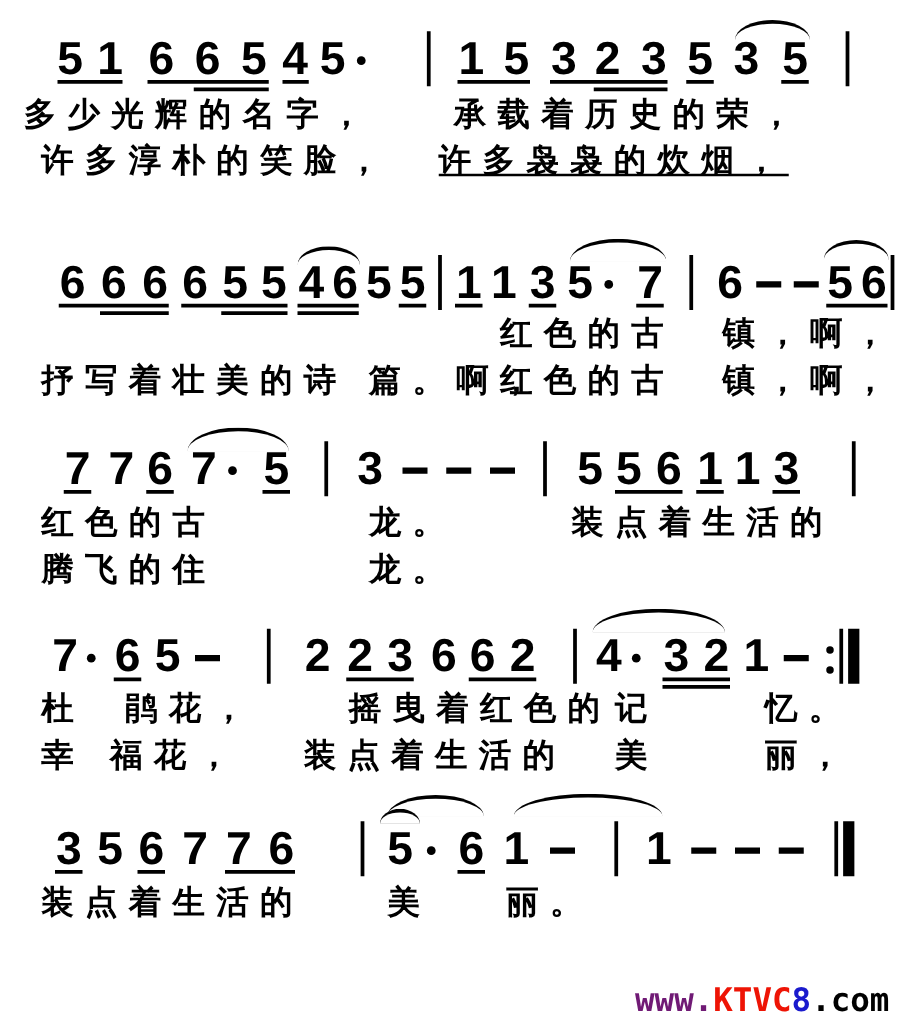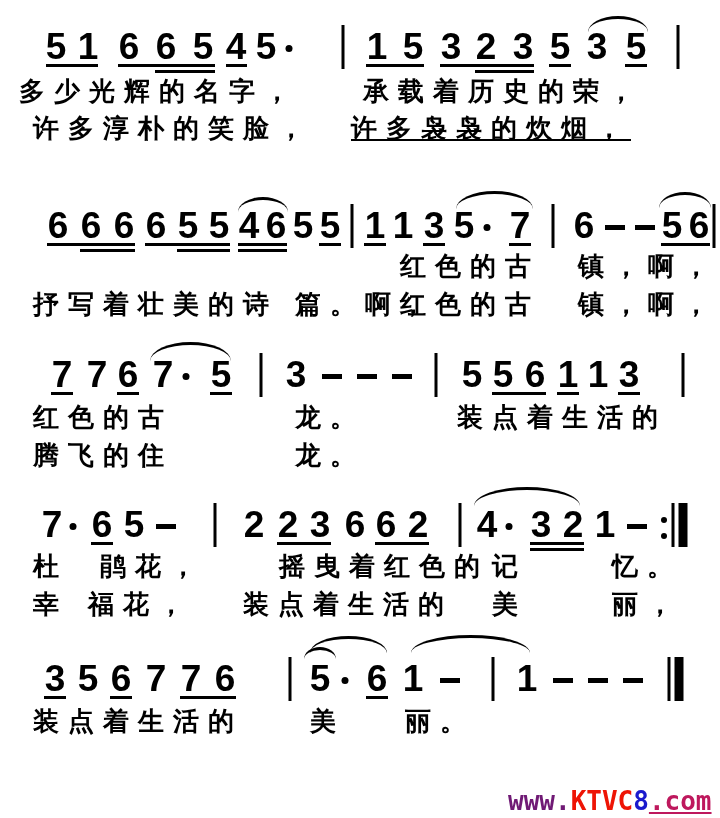--- a/index.html
+++ b/index.html
@@ -22,21 +22,21 @@
         border-radius:50% 50% 0 0 / 100% 100% 0 0;}
   .lyr{position:absolute;font-weight:bold;font-size:26px;line-height:30px;color:#000;
        letter-spacing:9px;white-space:nowrap;}
   #watermark{position:absolute;left:508px;top:787px;
        font:bold 26px/28px "DejaVu Sans Mono",monospace;white-space:nowrap;}
 </style>
 </head>
 <body>
 
 <div id="sheet">
-  <div id="watermark"><span style="color: #701a75;">www.</span><span style="color: rgb(238, 20, 5);">KTVC</span><span style="color: rgb(26, 26, 205);">8</span><span style="color: #be185d; text-decoration: underline;">.com</span></div>
+  <div id="watermark"><span style="color: #701a75;">www.</span><span style="color: rgb(238, 20, 5);">KTVC</span><span style="color: rgb(26, 26, 205);">8</span><span style="color: #000000;">.com</span></div>
 <div class="note" style="left: 56px; top: 33px;">5</div>
     <div class="note" style="left: 88px; top: 33px;">1</div>
     <div class="note" style="left: 129px; top: 33px;">6</div>
     <div class="note" style="left: 166px; top: 33px;">6</div>
     <div class="note" style="left: 203px; top: 33px;">5</div>
     <div class="note" style="left: 236px; top: 33px;">4</div>
     <div class="note" style="left: 266px; top: 33px;">5</div>
     <div class="adot" style="left: 289px; top: 45px;"></div>
     <div class="barline" style="left: 343px; top: 25px;"></div>
     <div class="note" style="left: 377px; top: 33px;">1</div>

